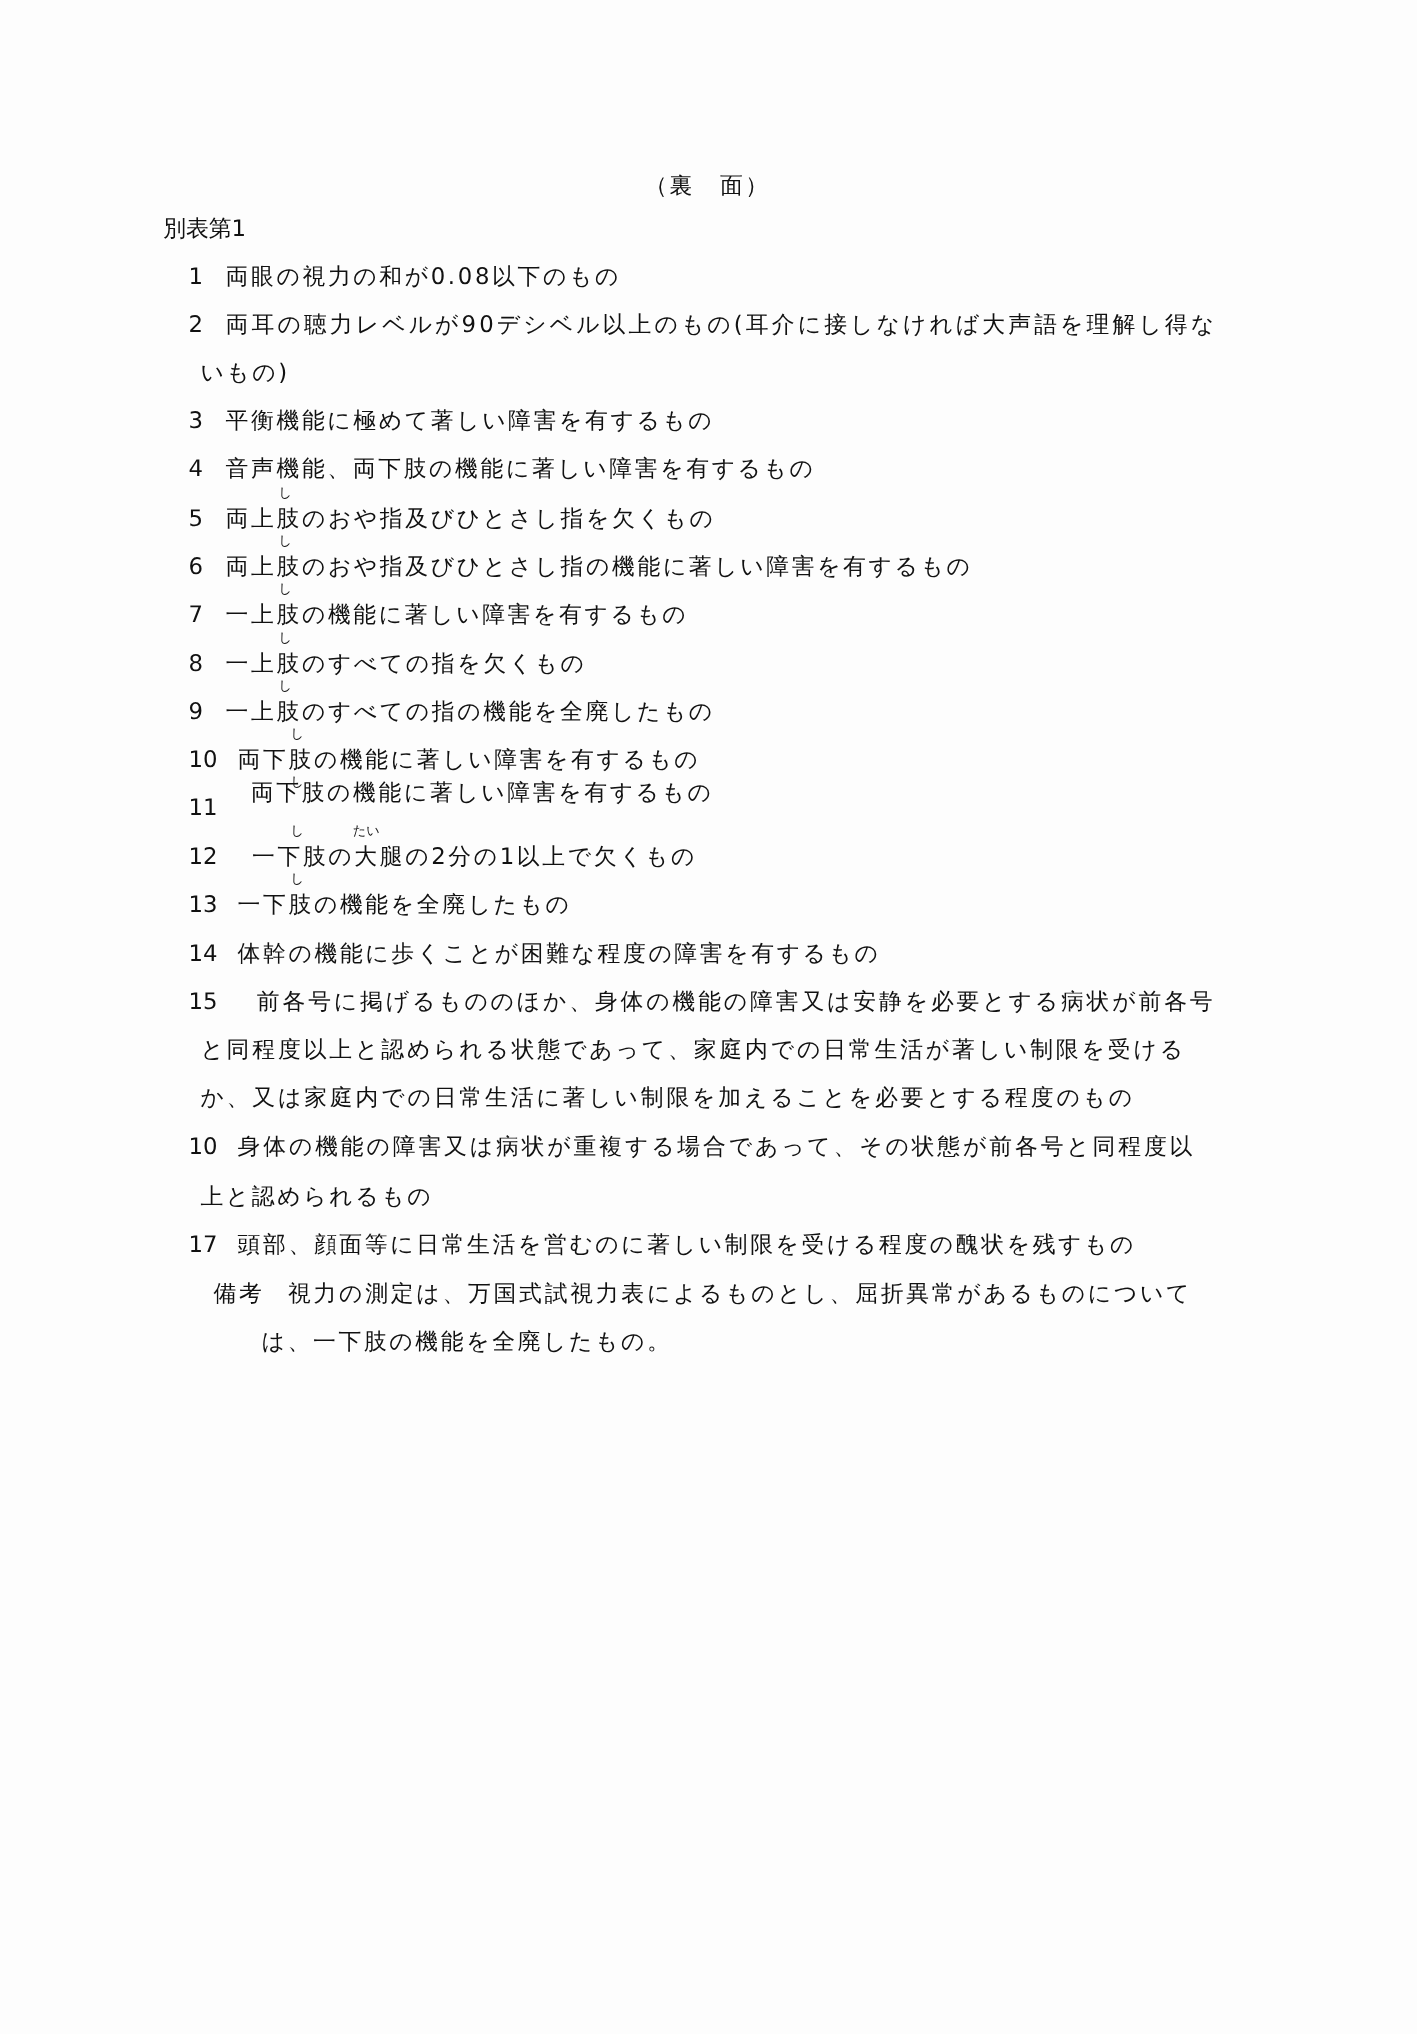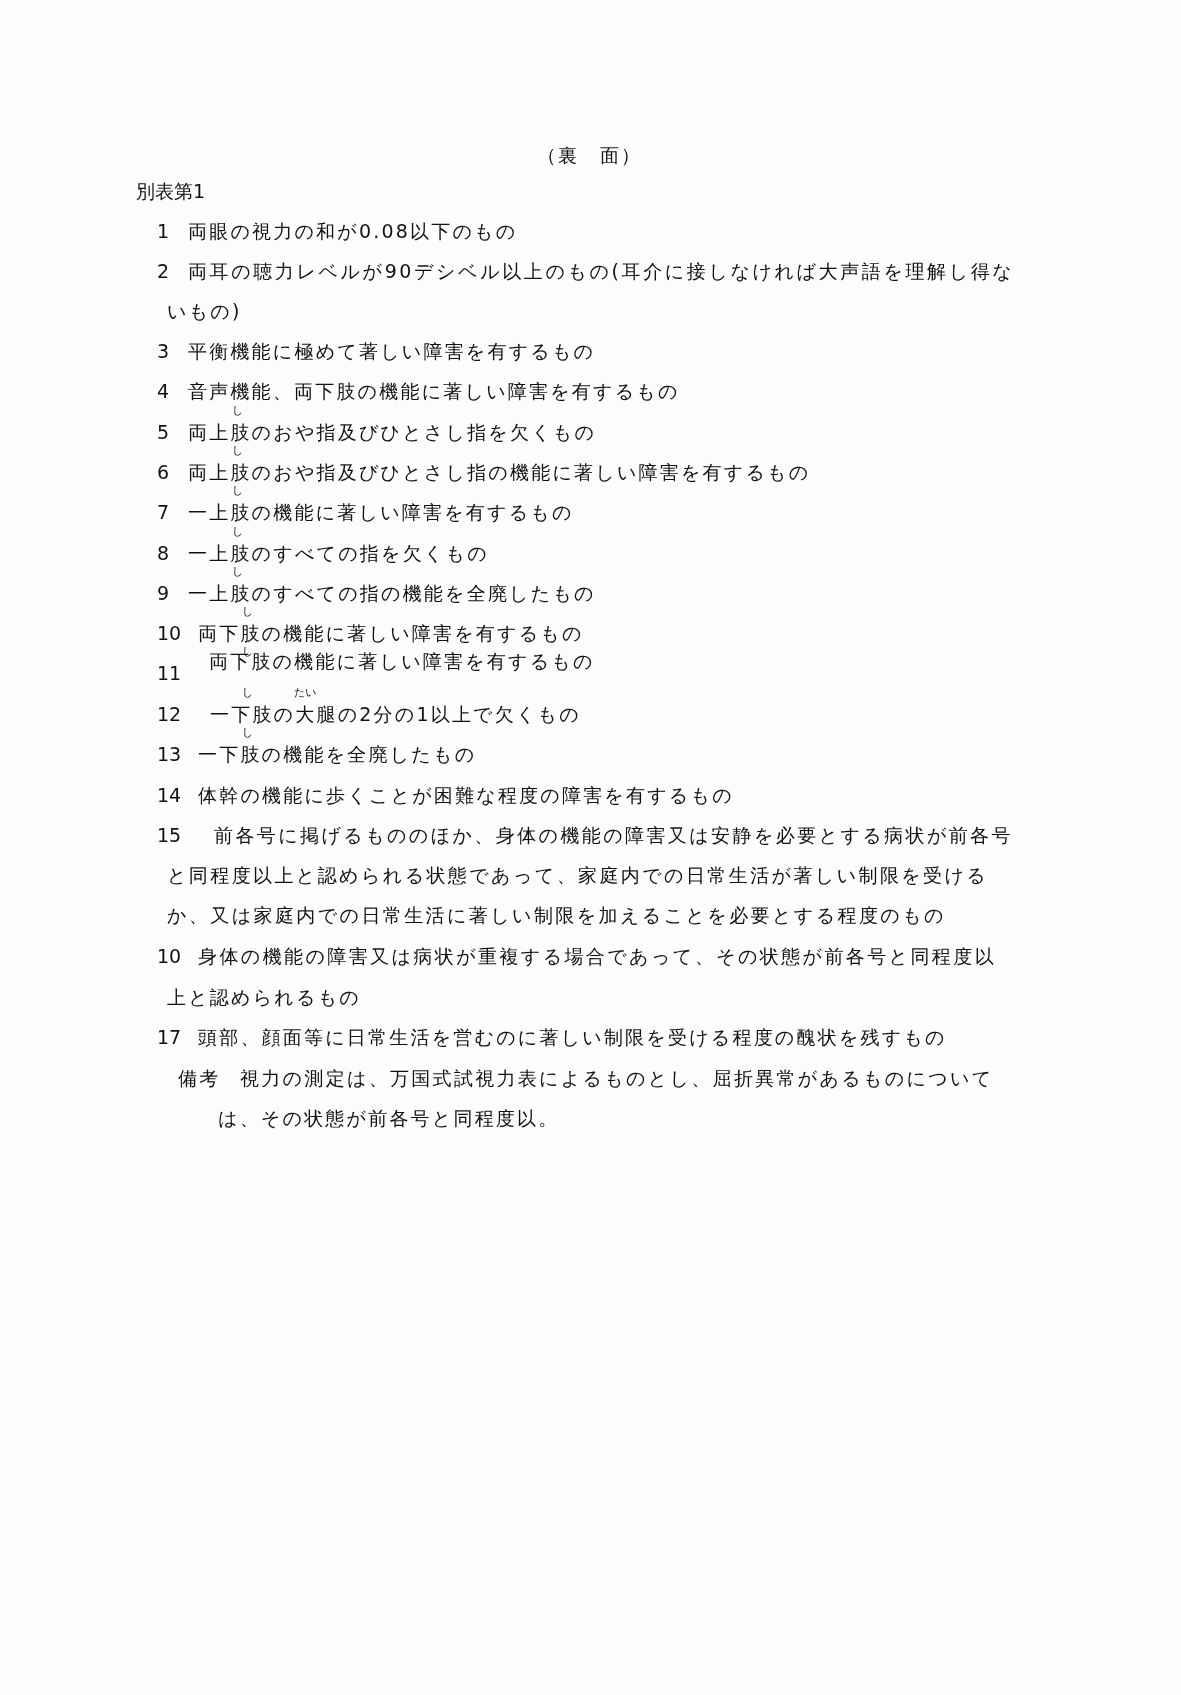--- a/index.html
+++ b/index.html
@@ -100,15 +100,15 @@
 
   <div class="num" style="left:157px; top:945px;">10</div>
   <div class="line" style="left:198px; top:945px; letter-spacing:2.4px;">身体の機能の障害又は病状が重複する場合であって、その状態が前各号と同程度以</div>
   <div class="line" style="left:167px; top:986px;">上と認められるもの</div>
 
   <div class="num" style="left:157px; top:1026px;">17</div>
   <div class="line" style="left:198px; top:1026px;">頭部、顔面等に日常生活を営むのに著しい制限を受ける程度の醜状を残すもの</div>
 
   <div class="line" style="left:178px; top:1067px;">備考</div>
   <div class="line" style="left:240px; top:1067px; letter-spacing:2.3px;">視力の測定は、万国式試視力表によるものとし、屈折異常があるものについて</div>
-  <div class="line" style="left:218px; top:1107px;">は、その状態が前各号と同程度以。</div>
+  <div class="line" style="left:218px; top:1107px;">は、一下肢の機能を全廃したもの。</div>
 
 </div>
 
 </body></html>

